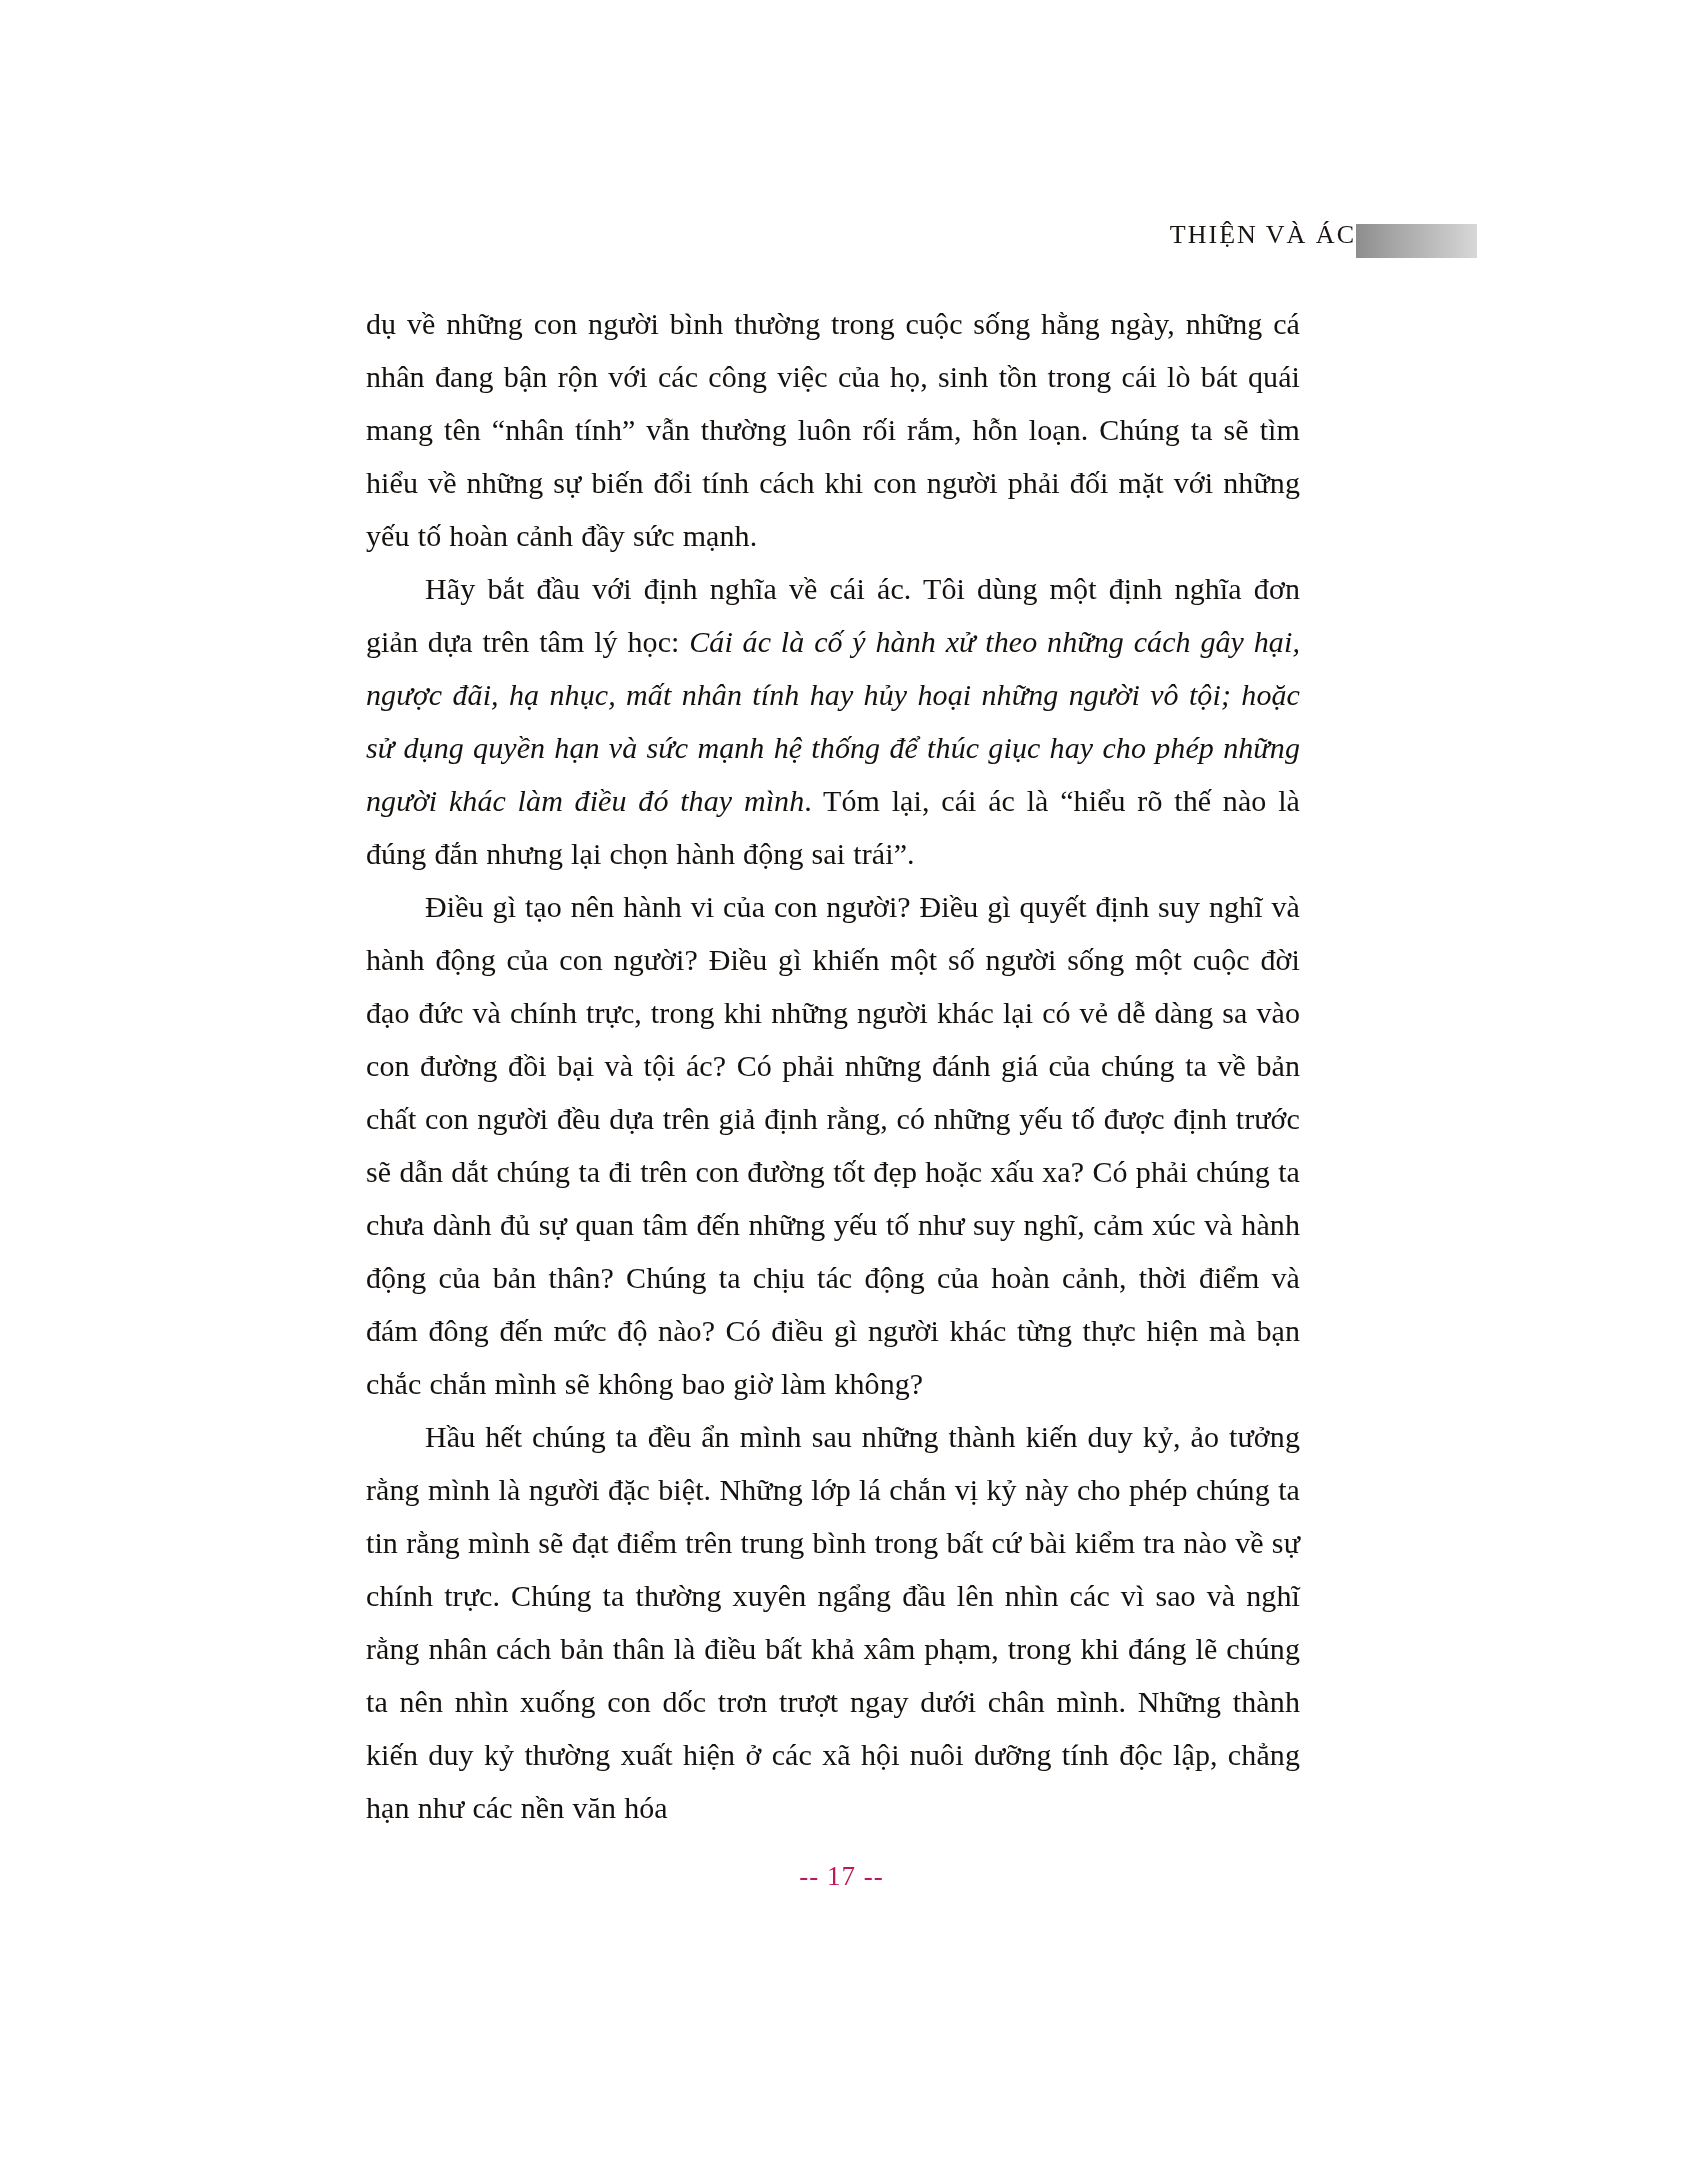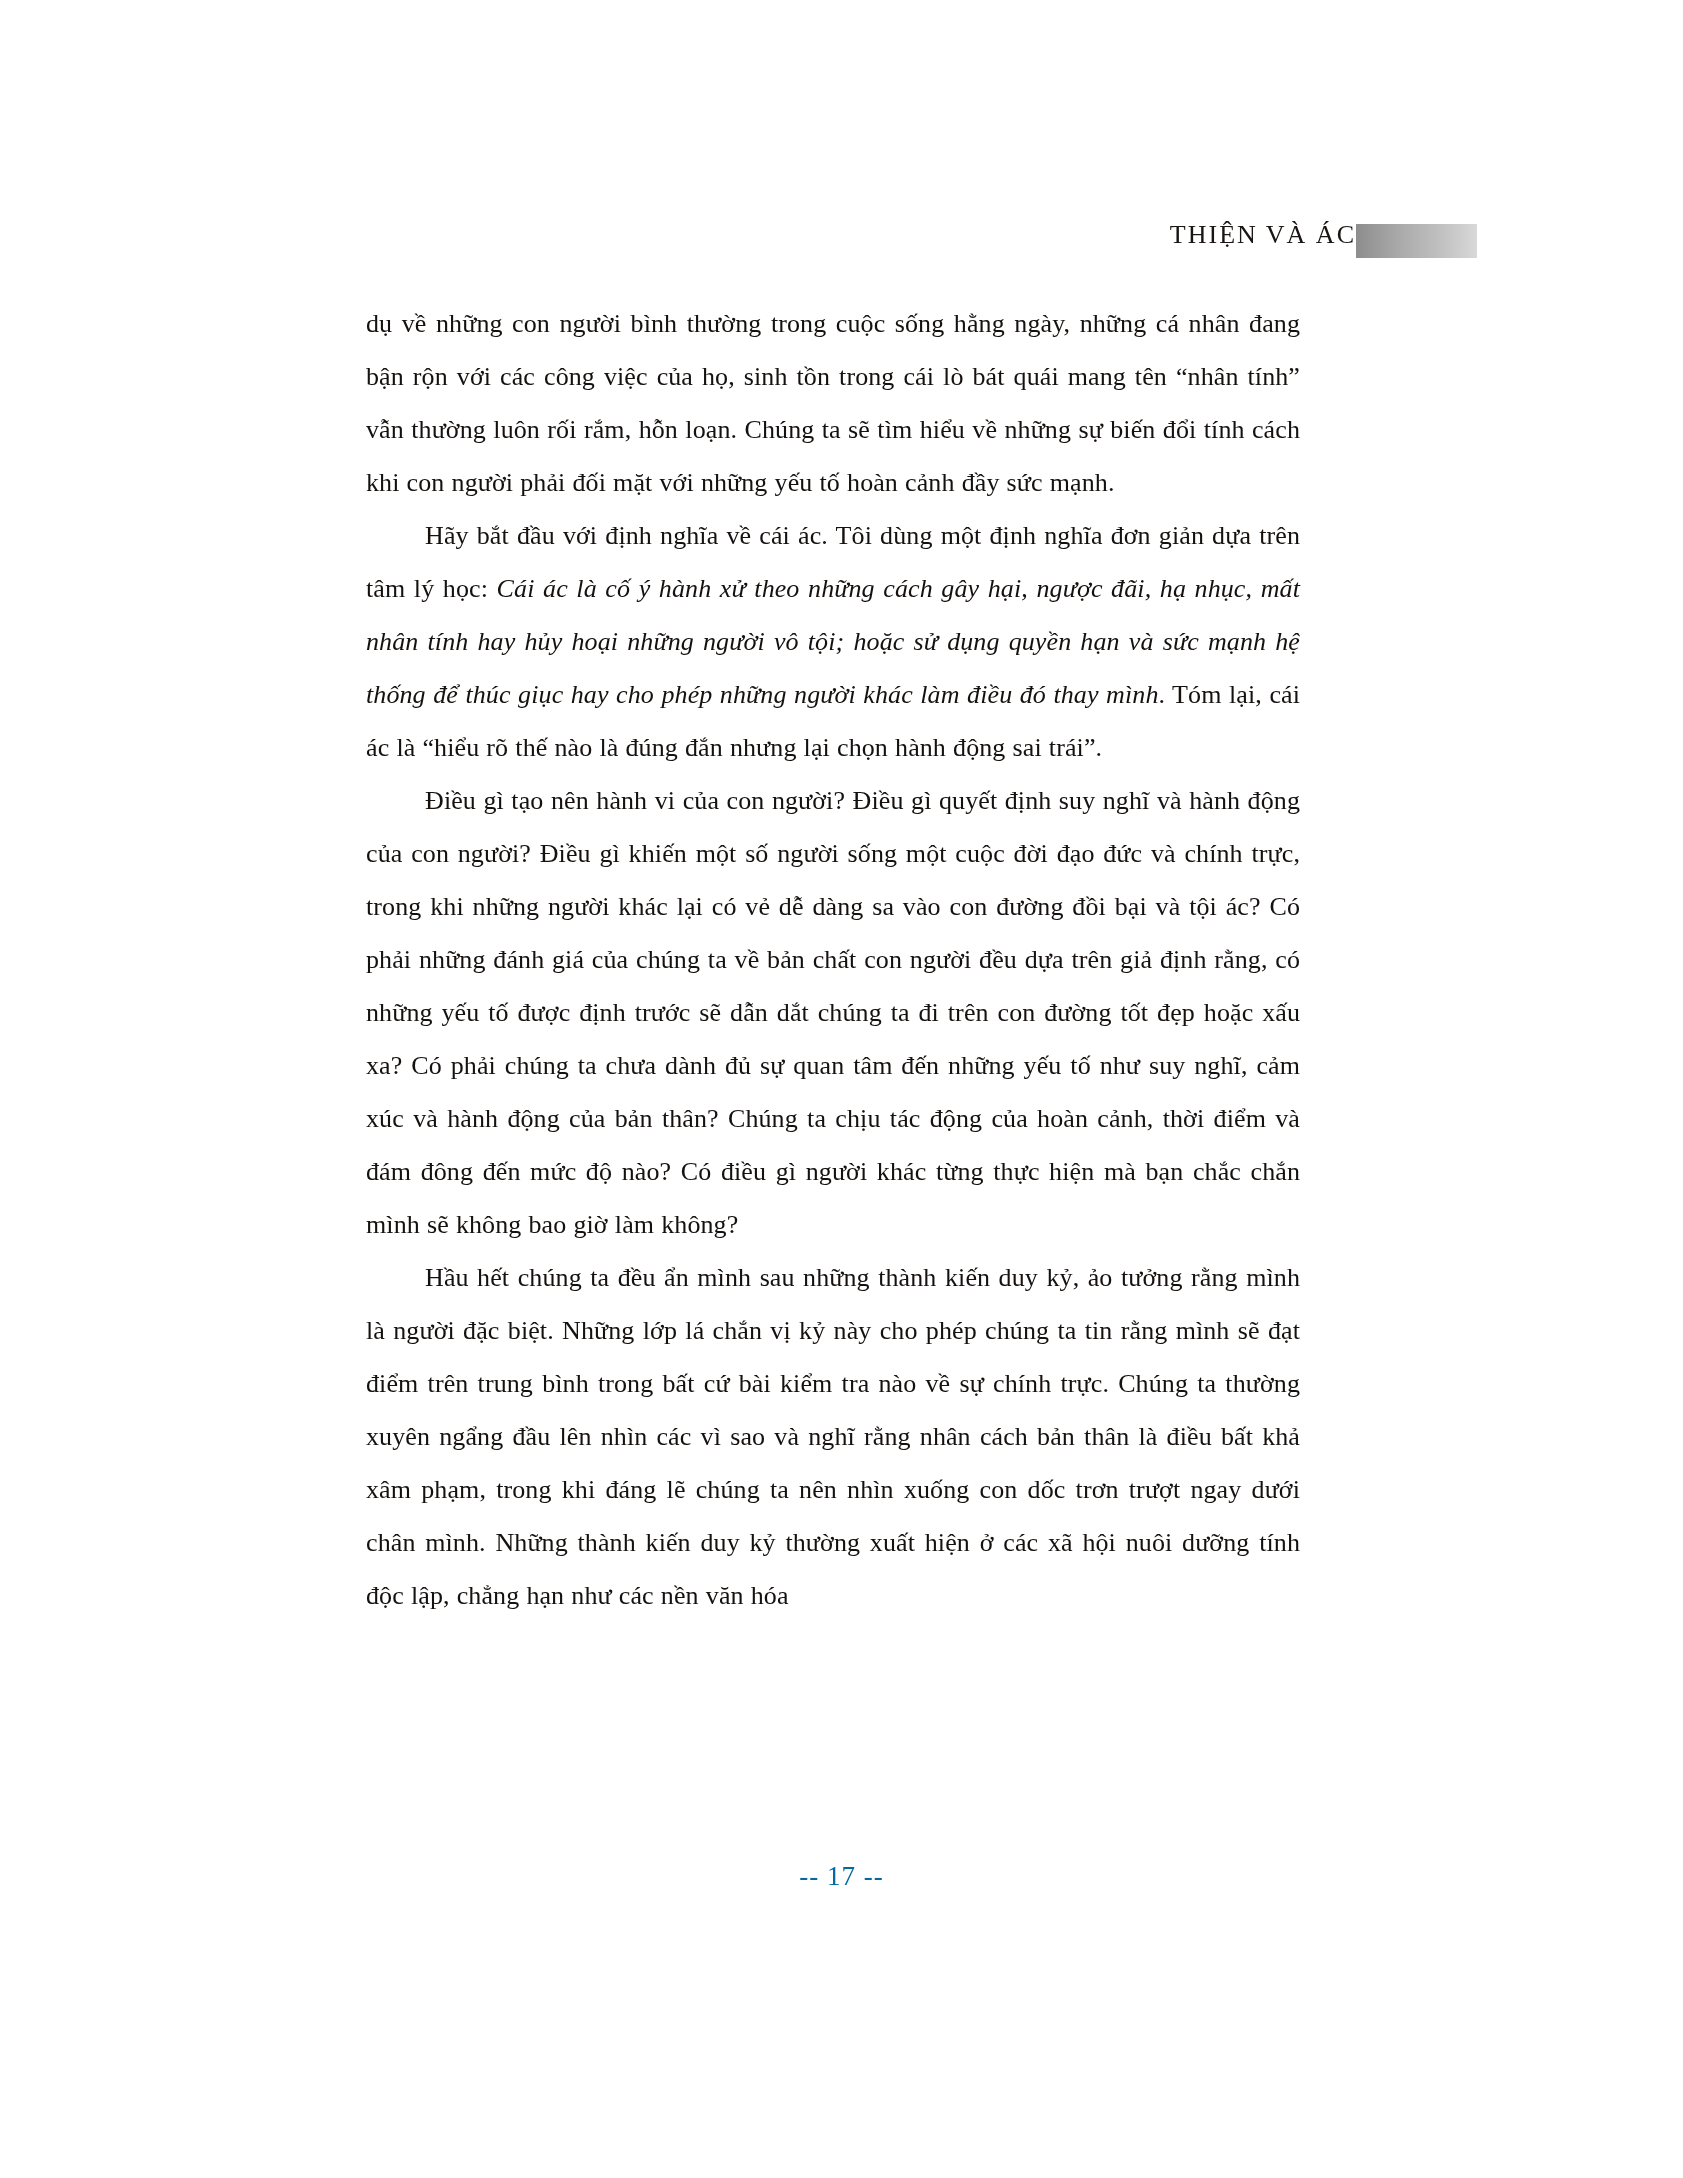--- a/index.html
+++ b/index.html
@@ -49,21 +49,21 @@
     background: linear-gradient(to right, #8d8d8d 0%, #a9a9a9 35%, #bdbdbd 65%, #d8d8d8 100%);
   }
   .content {
     position: absolute;
     top: 297px;
     left: 366px;
     width: 950px;
   }
   p {
     margin: 0 16px 0 0;
-    font-size: 26px;
+    font-size: 30px;
     line-height: 53px;
     text-align: justify;
     text-justify: inter-word;
     letter-spacing: 0.1px;
     word-spacing: 0.5px;
   }
   p.indent {
     text-indent: 59px;
   }
   .it {
@@ -71,21 +71,21 @@
   }
   .folio {
     position: absolute;
     top: 1861px;
     left: 0;
     width: 1683px;
     text-align: center;
     font-family: "Liberation Serif", serif;
     font-size: 27px;
     letter-spacing: 1px;
-    color: #0369a1;
+    color: #be185d;
   }
 </style>
 </head>
 <body>
 
 <div class="page">
 
   <div class="header">
     <div class="header-inner">
       <span class="header-title">THIỆN VÀ ÁC</span>

